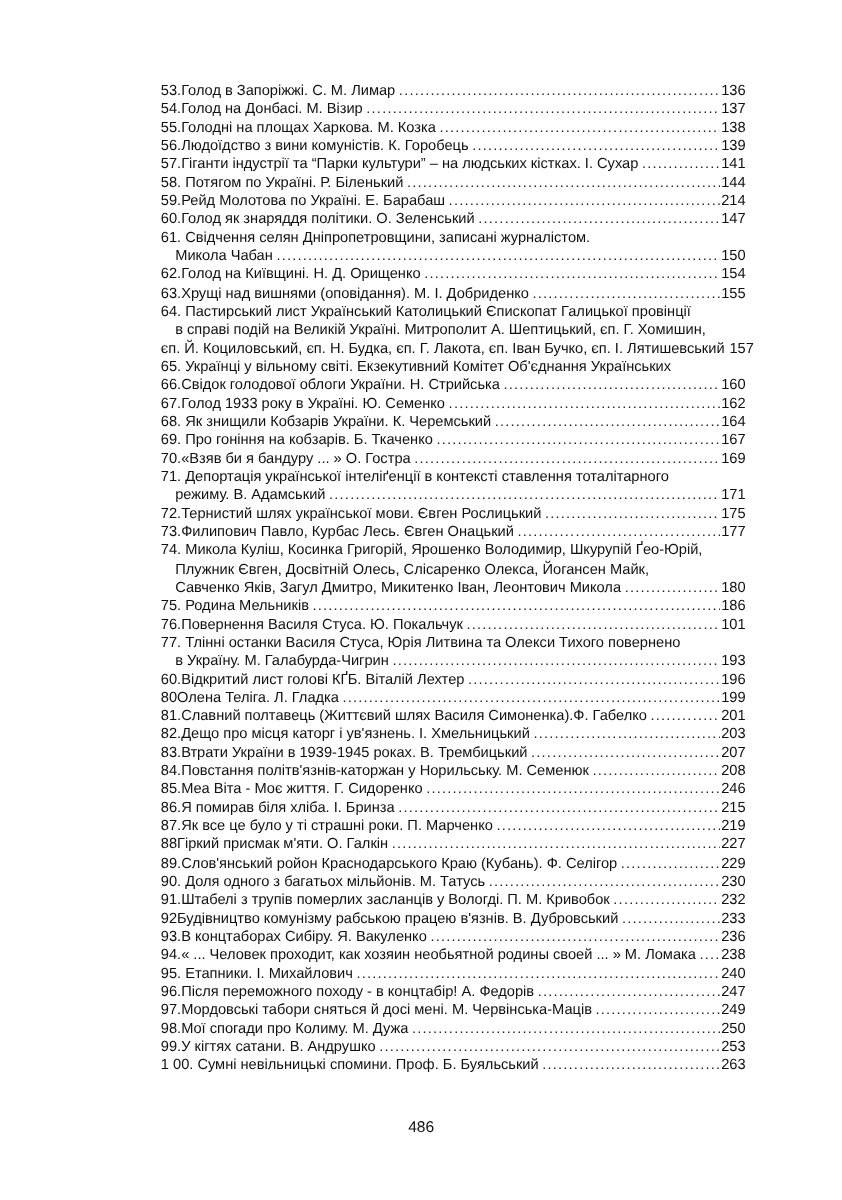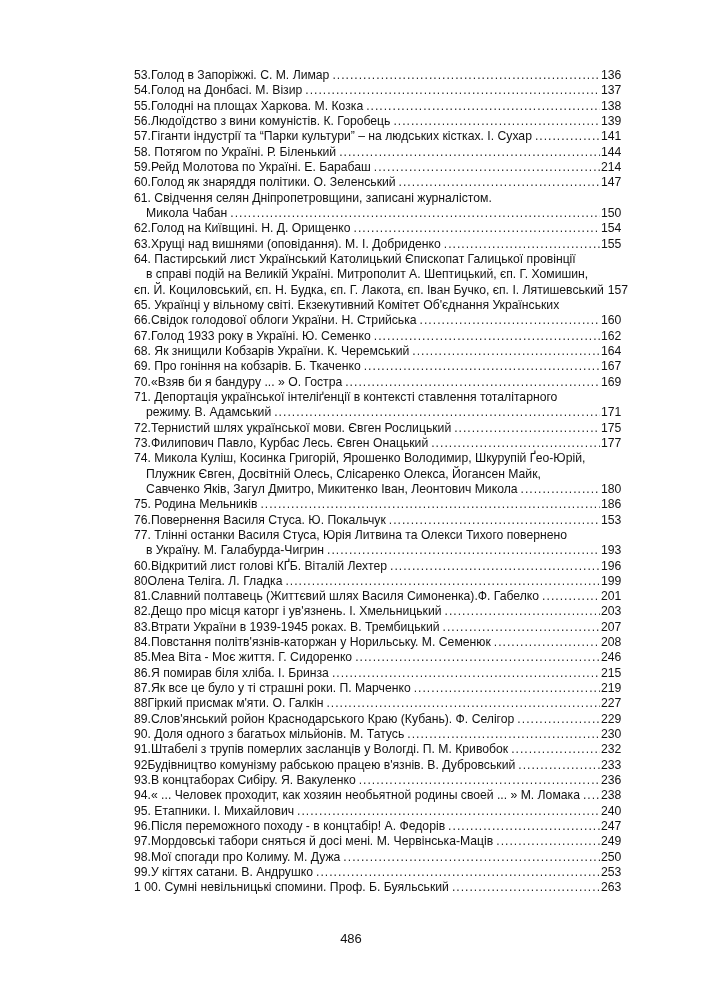--- a/index.html
+++ b/index.html
@@ -193,21 +193,21 @@
       <div class="line">
         <span class="t">75. Родина Мельників</span>
         <span class="dots"></span>
         <span class="p">186</span>
       </div>
     </div>
     <div class="entry">
       <div class="line">
         <span class="t">76.Повернення Василя Стуса. Ю. Покальчук</span>
         <span class="dots"></span>
-        <span class="p">153</span>
+        <span class="p">101</span>
       </div>
     </div>
     <div class="entry">
       <div class="line">
         <span class="t">77. Тлінні останки Василя Стуса, Юрія Литвина та Олекси Тихого повернено</span>
       </div>
       <div class="line indent">
         <span class="t">в Україну. М. Галабурда-Чигрин</span>
         <span class="dots"></span>
         <span class="p">193</span>

